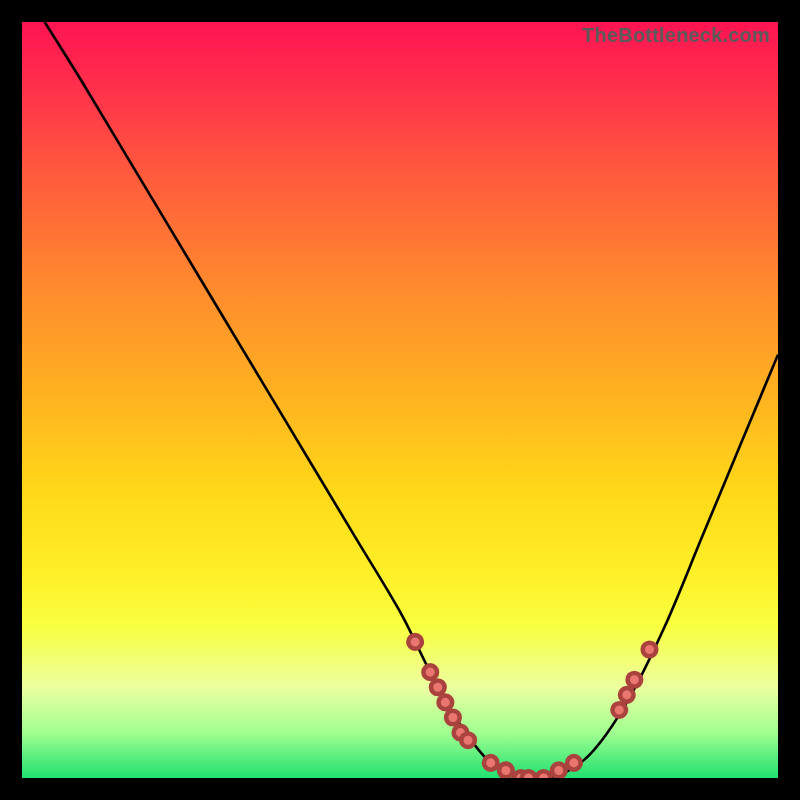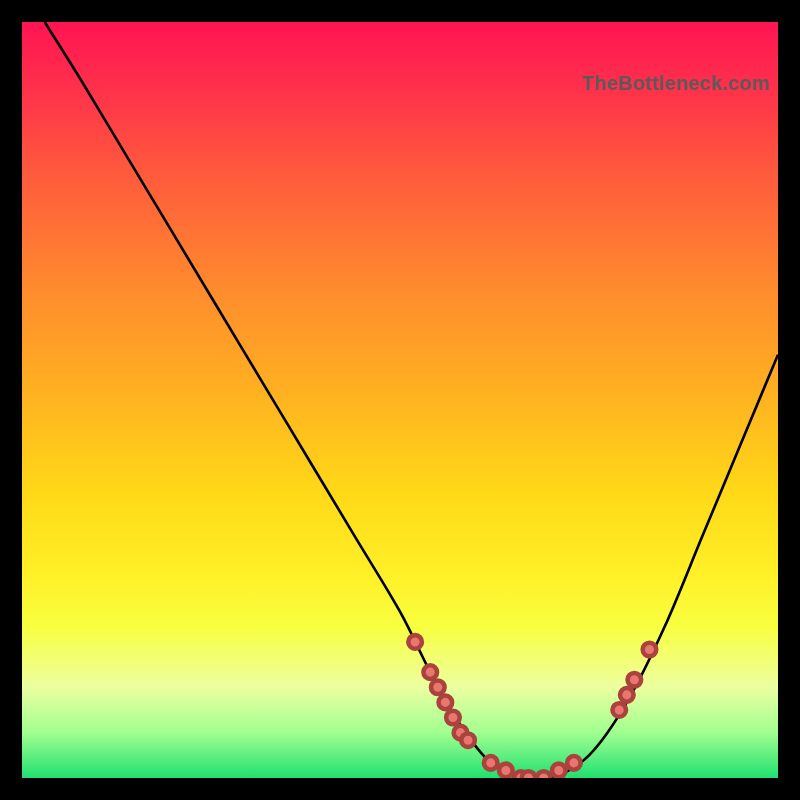--- a/index.html
+++ b/index.html
@@ -37,21 +37,20 @@
   }
   .watermark {
     position: absolute;
     top: 2px;
     right: 8px;
     font-family: Arial, Helvetica, sans-serif;
     font-size: 20px;
     font-weight: 600;
     color: #5a5a5a;
     letter-spacing: 0.2px;
-    margin-top: 48px;
   }
   svg.curve {
     position: absolute;
     inset: 0;
     width: 100%;
     height: 100%;
   }
   .marker {
     fill: #e9766f;
     stroke: #aa423d;

